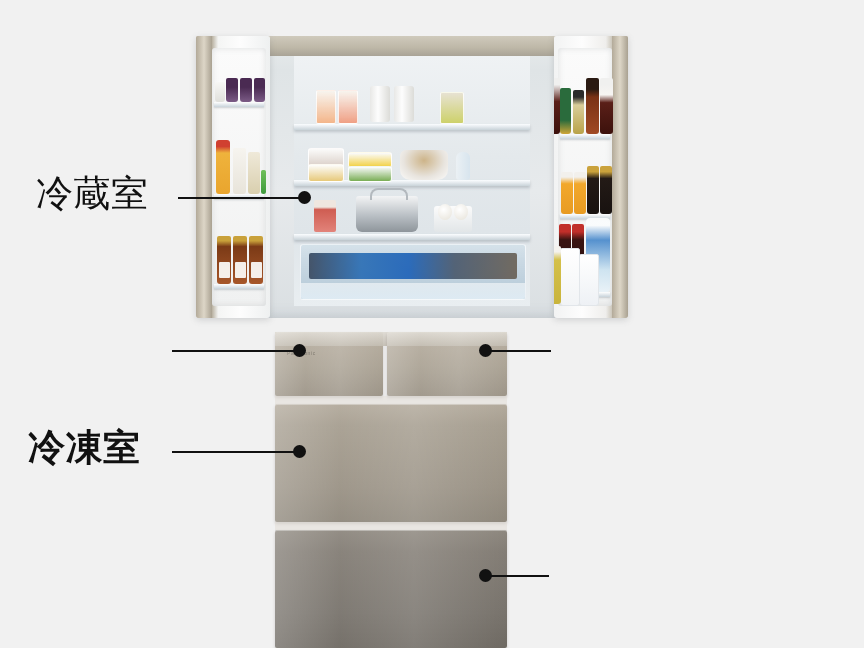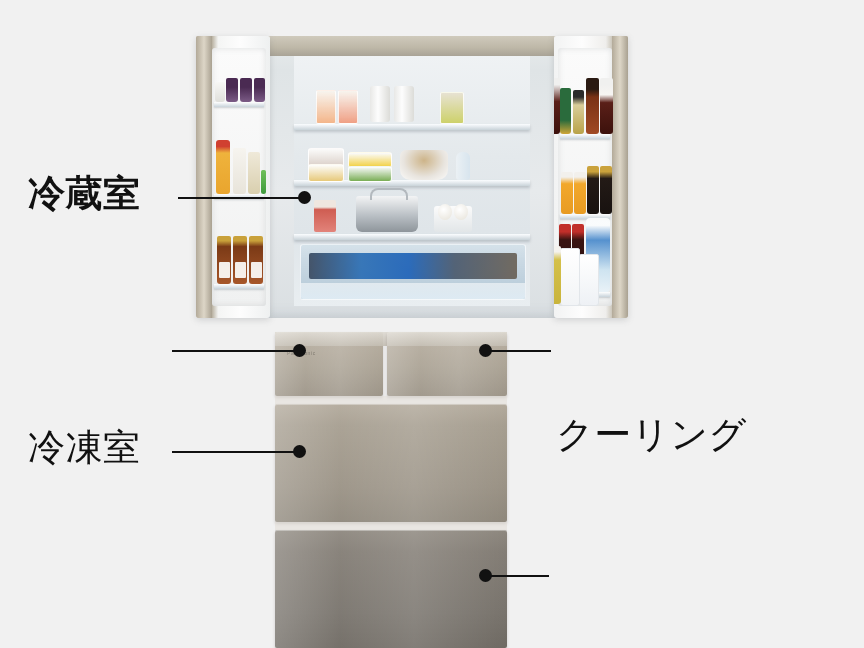--- a/index.html
+++ b/index.html
@@ -259,33 +259,32 @@
         <div class="sheen"></div>
       </div>
       <div class="gap" style="top:206px;"></div>
       <div class="drawer d-veg">
         <div class="sheen"></div>
       </div>
 
     </div>
   </div>
 
-  <div class="label left" style="left:28px;top:173px;font-weight:bold;">冷蔵室</div>
+  <div class="label left" style="left:36px;top:173px;">冷蔵室</div>
   <div class="leader" style="left:178px;top:197px;width:128px;"></div>
   <div class="dot" style="left:298px;top:191px;"></div>
 
   <div class="leader" style="left:172px;top:350px;width:130px;"></div>
   <div class="dot" style="left:293px;top:344px;"></div>
 
-  <div class="label left" style="left:28px;top:427px;">冷凍室</div>
+  <div class="label left" style="left:28px;top:427px;font-weight:bold;">冷凍室</div>
   <div class="leader" style="left:172px;top:451px;width:130px;"></div>
   <div class="dot" style="left:293px;top:445px;"></div>
 
   <div class="dot" style="left:479px;top:344px;"></div>
   <div class="leader" style="left:491px;top:350px;width:60px;"></div>
   <div class="label right" style="left:556px;top:328px;">
-    <div>クーリング</div>
   </div>
 
   <div class="dot" style="left:479px;top:569px;"></div>
   <div class="leader" style="left:491px;top:575px;width:58px;"></div>
 
 </div>
 
 </body></html>

